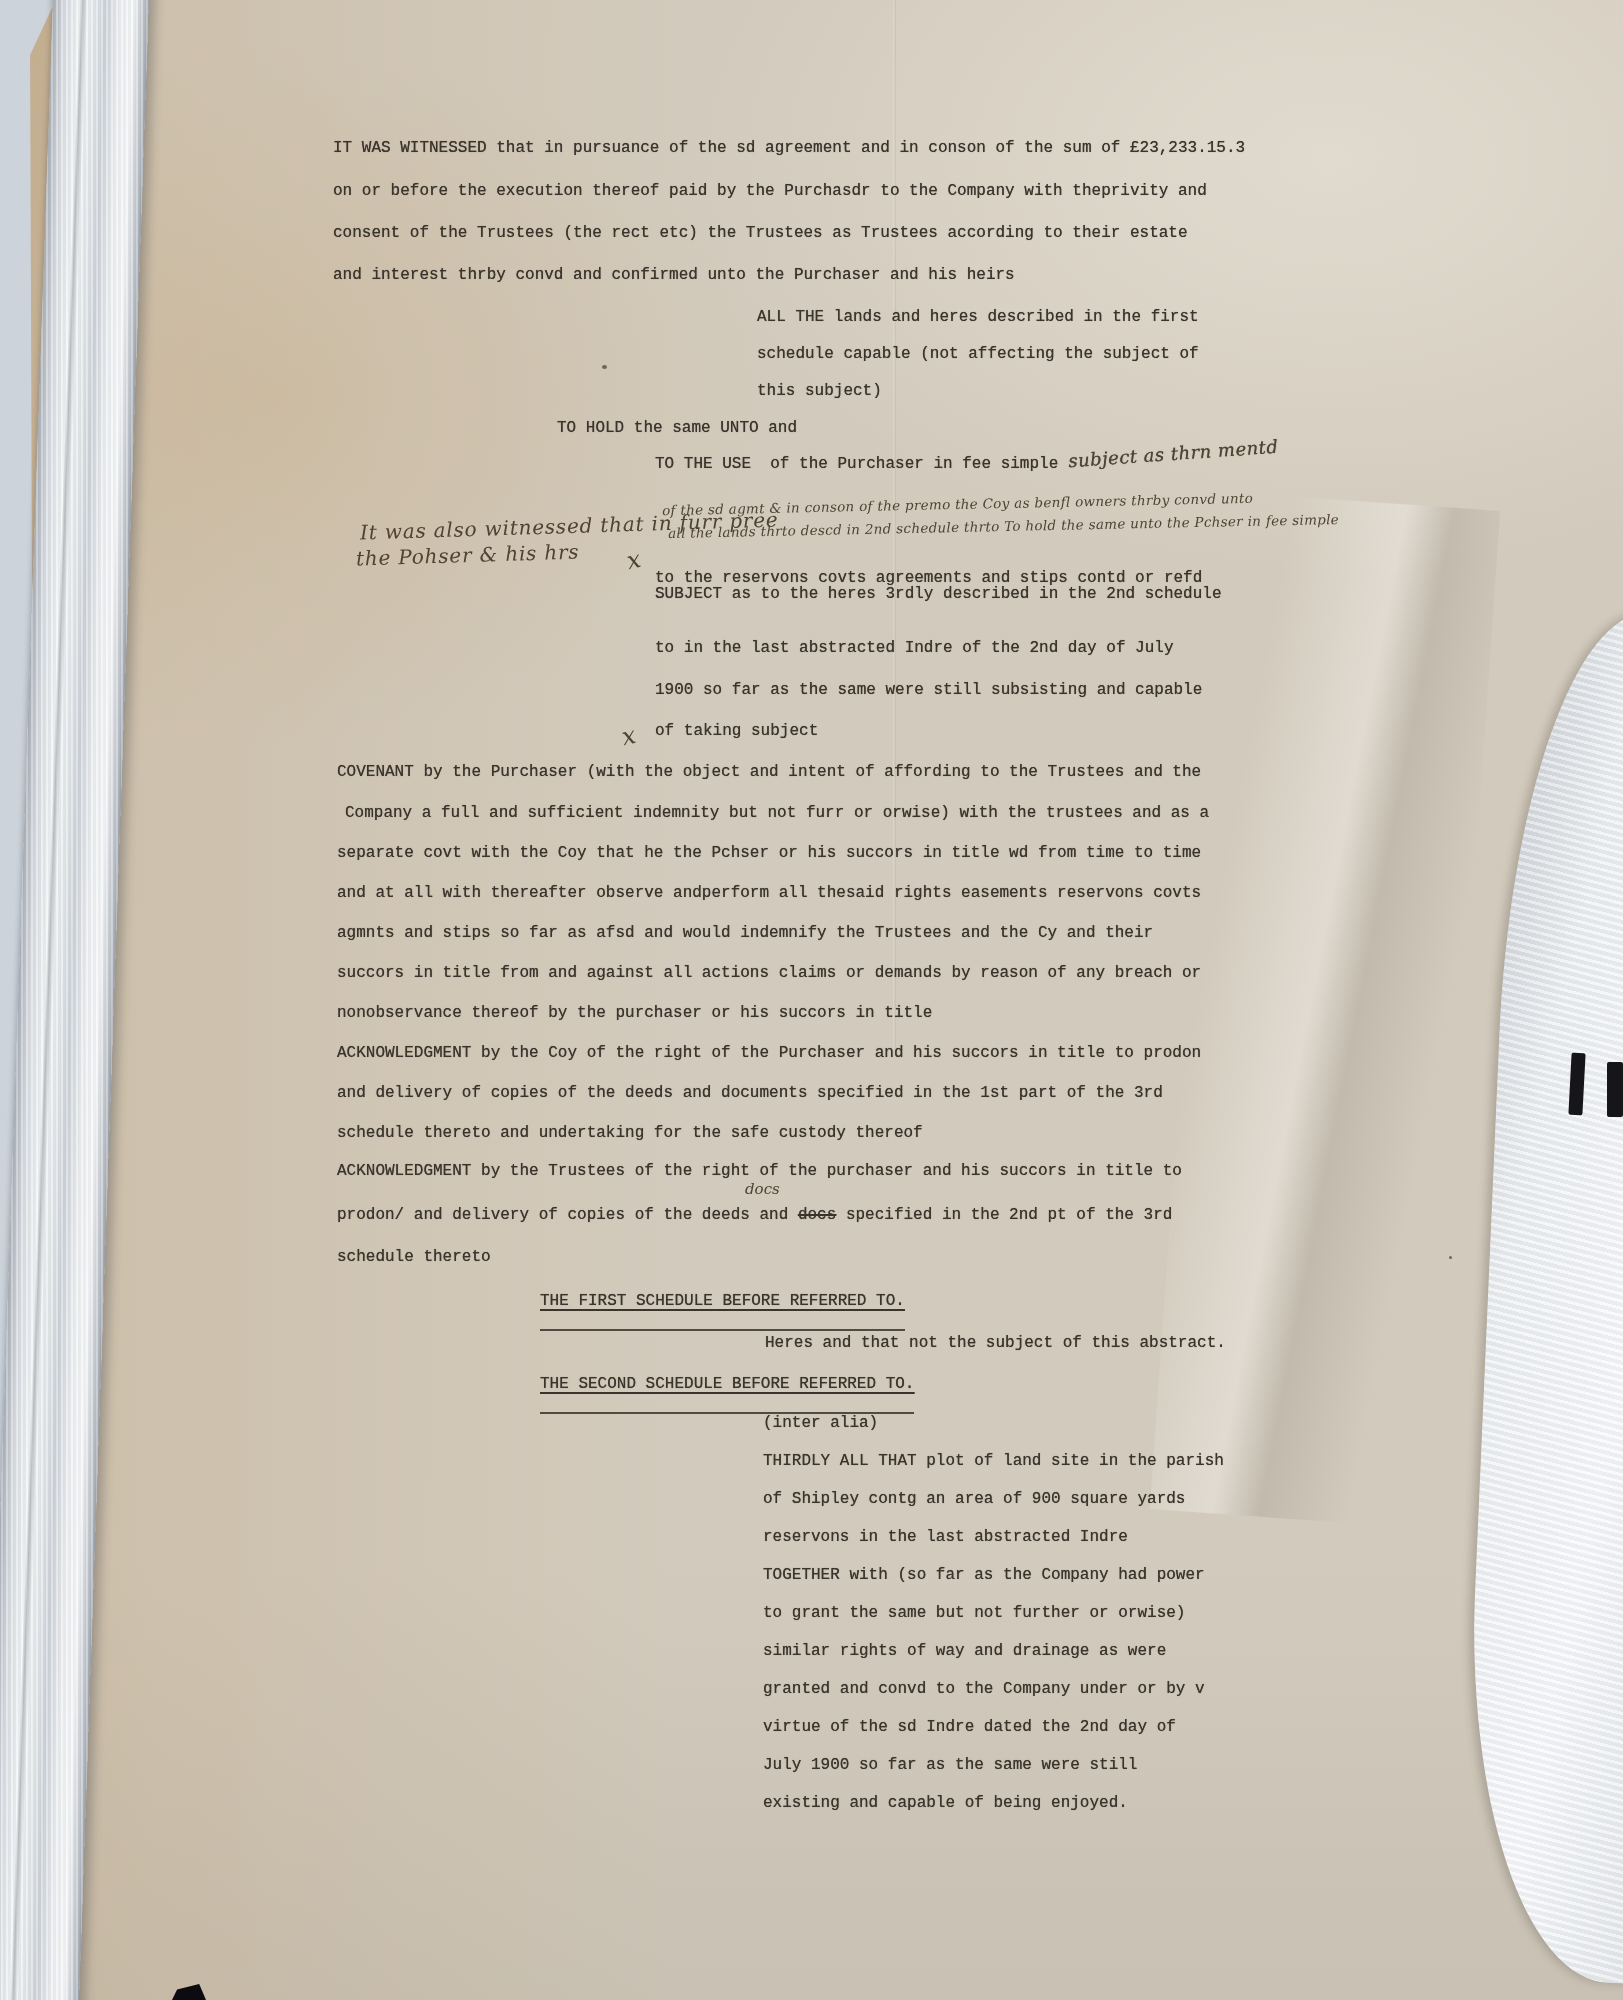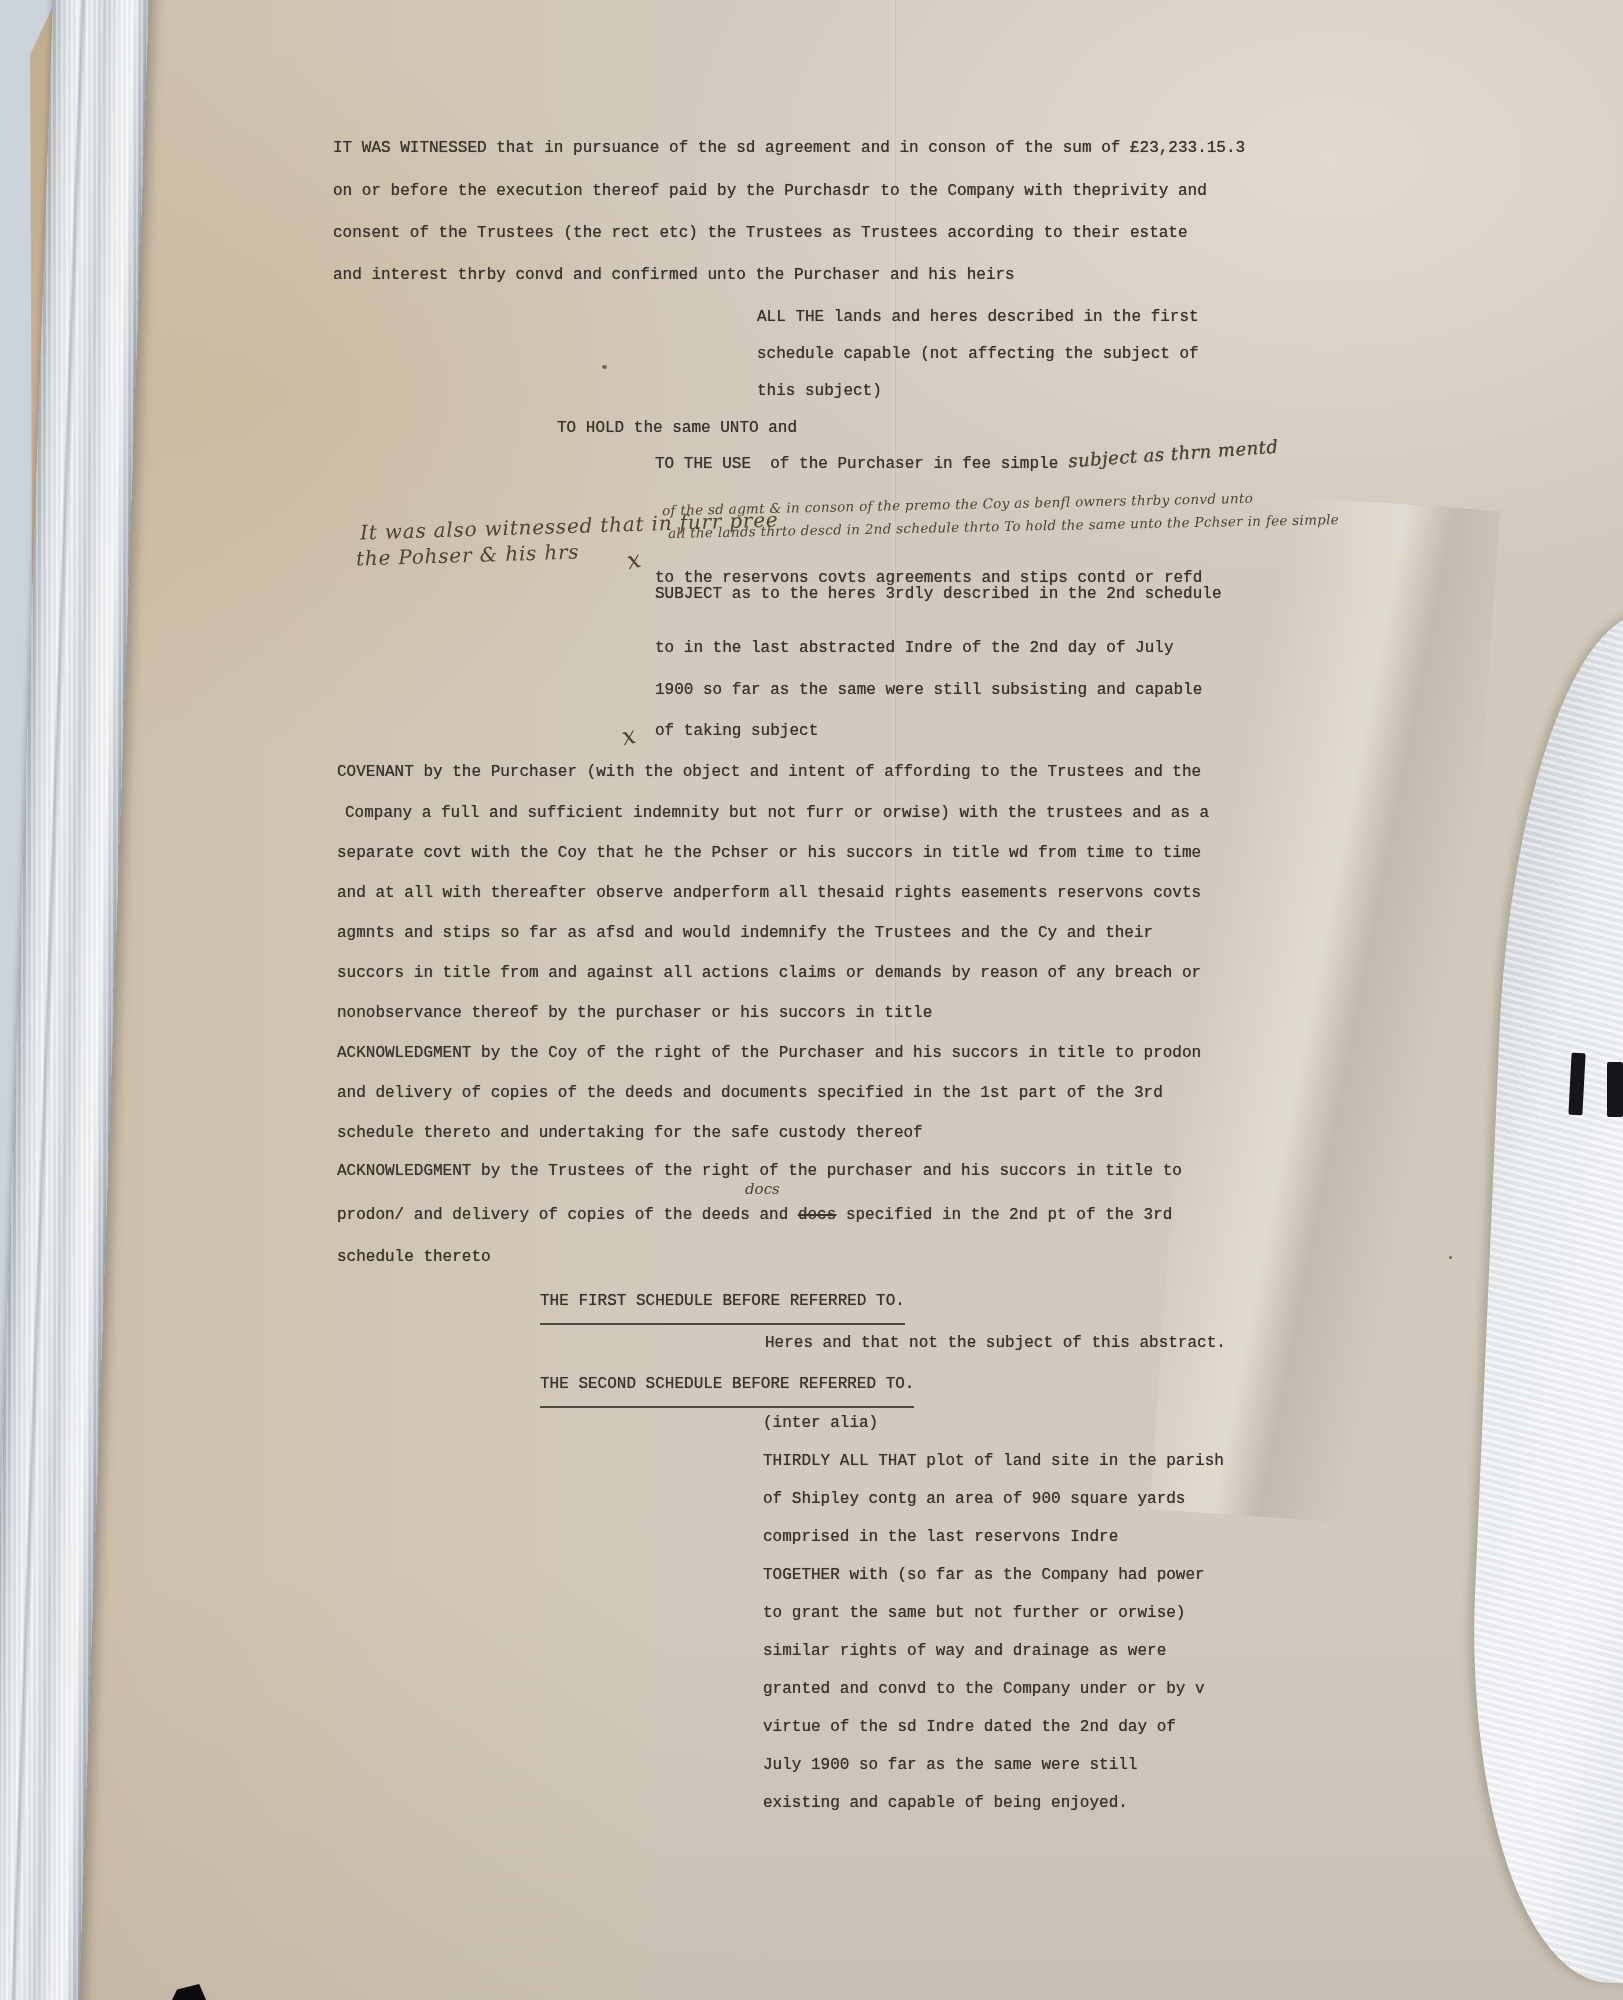--- a/index.html
+++ b/index.html
@@ -44,22 +44,22 @@
     box-shadow:-5px 0 9px rgba(90,85,75,0.30);}
   .black-mark{position:absolute;background:#16161a;z-index:6;border-radius:2px;}
   .bottom-tip{position:absolute;left:172px;top:1984px;width:34px;height:16px;z-index:6;
     background:#0b0b10;clip-path:polygon(0 100%,100% 100%,80% 0,15% 35%);}
 
   
   .t{position:absolute;z-index:4;white-space:pre;
      font-family:"Liberation Mono","DejaVu Sans Mono",monospace;
      font-size:16px;line-height:20px;color:#3a342c;
      text-shadow:0 0 0.7px rgba(58,52,44,0.85);}
-  .underl{border-bottom:2.5px solid rgba(58,52,44,0.85);padding-bottom:12px;
-     text-decoration-thickness:1.5px;text-underline-offset:4px;}
+  .underl{border-bottom:2.5px solid rgba(58,52,44,0.85);padding-bottom:18px;
+     text-decoration:underline;text-decoration-thickness:1.5px;text-underline-offset:4px;}
   .struck{text-decoration:line-through;text-decoration-thickness:2.2px;}
   .h{position:absolute;z-index:4;white-space:pre;
      font-family:"DejaVu Serif","Liberation Serif",serif;font-style:italic;
      color:#4f4333;}
   .h-note{font-size:20px;letter-spacing:0.8px;transform:rotate(-1.8deg);}
   .h-inter{font-size:13.5px;letter-spacing:0.3px;transform:rotate(-1.2deg);}
   .h-suffix{font-size:18px;letter-spacing:0.5px;}
   .h-word{font-size:15px;}
   .h-x{font-size:24px;transform:rotate(-12deg);}
 </style>
@@ -133,21 +133,21 @@
   </div>
 
   <div class="t underl" style="left:540px;top:1291px">THE FIRST SCHEDULE BEFORE REFERRED TO.</div>
   <div class="t" style="left:765px;top:1333px">Heres and that not the subject of this abstract.</div>
   <div class="t underl" style="left:540px;top:1374px">THE SECOND SCHEDULE BEFORE REFERRED TO.</div>
   <div class="t" style="left:763px;top:1413px">(inter alia)</div>
 
   <div>
     <div class="t" style="left:763px;top:1451px">THIRDLY ALL THAT plot of land site in the parish</div>
     <div class="t" style="left:763px;top:1489px">of Shipley contg an area of 900 square yards</div>
-    <div class="t" style="left:763px;top:1527px">comprised in the last reservons Indre</div>
+    <div class="t" style="left:763px;top:1527px">reservons in the last abstracted Indre</div>
     <div class="t" style="left:763px;top:1565px">TOGETHER with (so far as the Company had power</div>
     <div class="t" style="left:763px;top:1603px">to grant the same but not further or orwise)</div>
     <div class="t" style="left:763px;top:1641px">similar rights of way and drainage as were</div>
     <div class="t" style="left:763px;top:1679px">granted and convd to the Company under or by v</div>
     <div class="t" style="left:763px;top:1717px">virtue of the sd Indre dated the 2nd day of</div>
     <div class="t" style="left:763px;top:1755px">July 1900 so far as the same were still</div>
     <div class="t" style="left:763px;top:1793px">existing and capable of being enjoyed.</div>
   </div>
 
   <div class="ribbon-left"></div>

